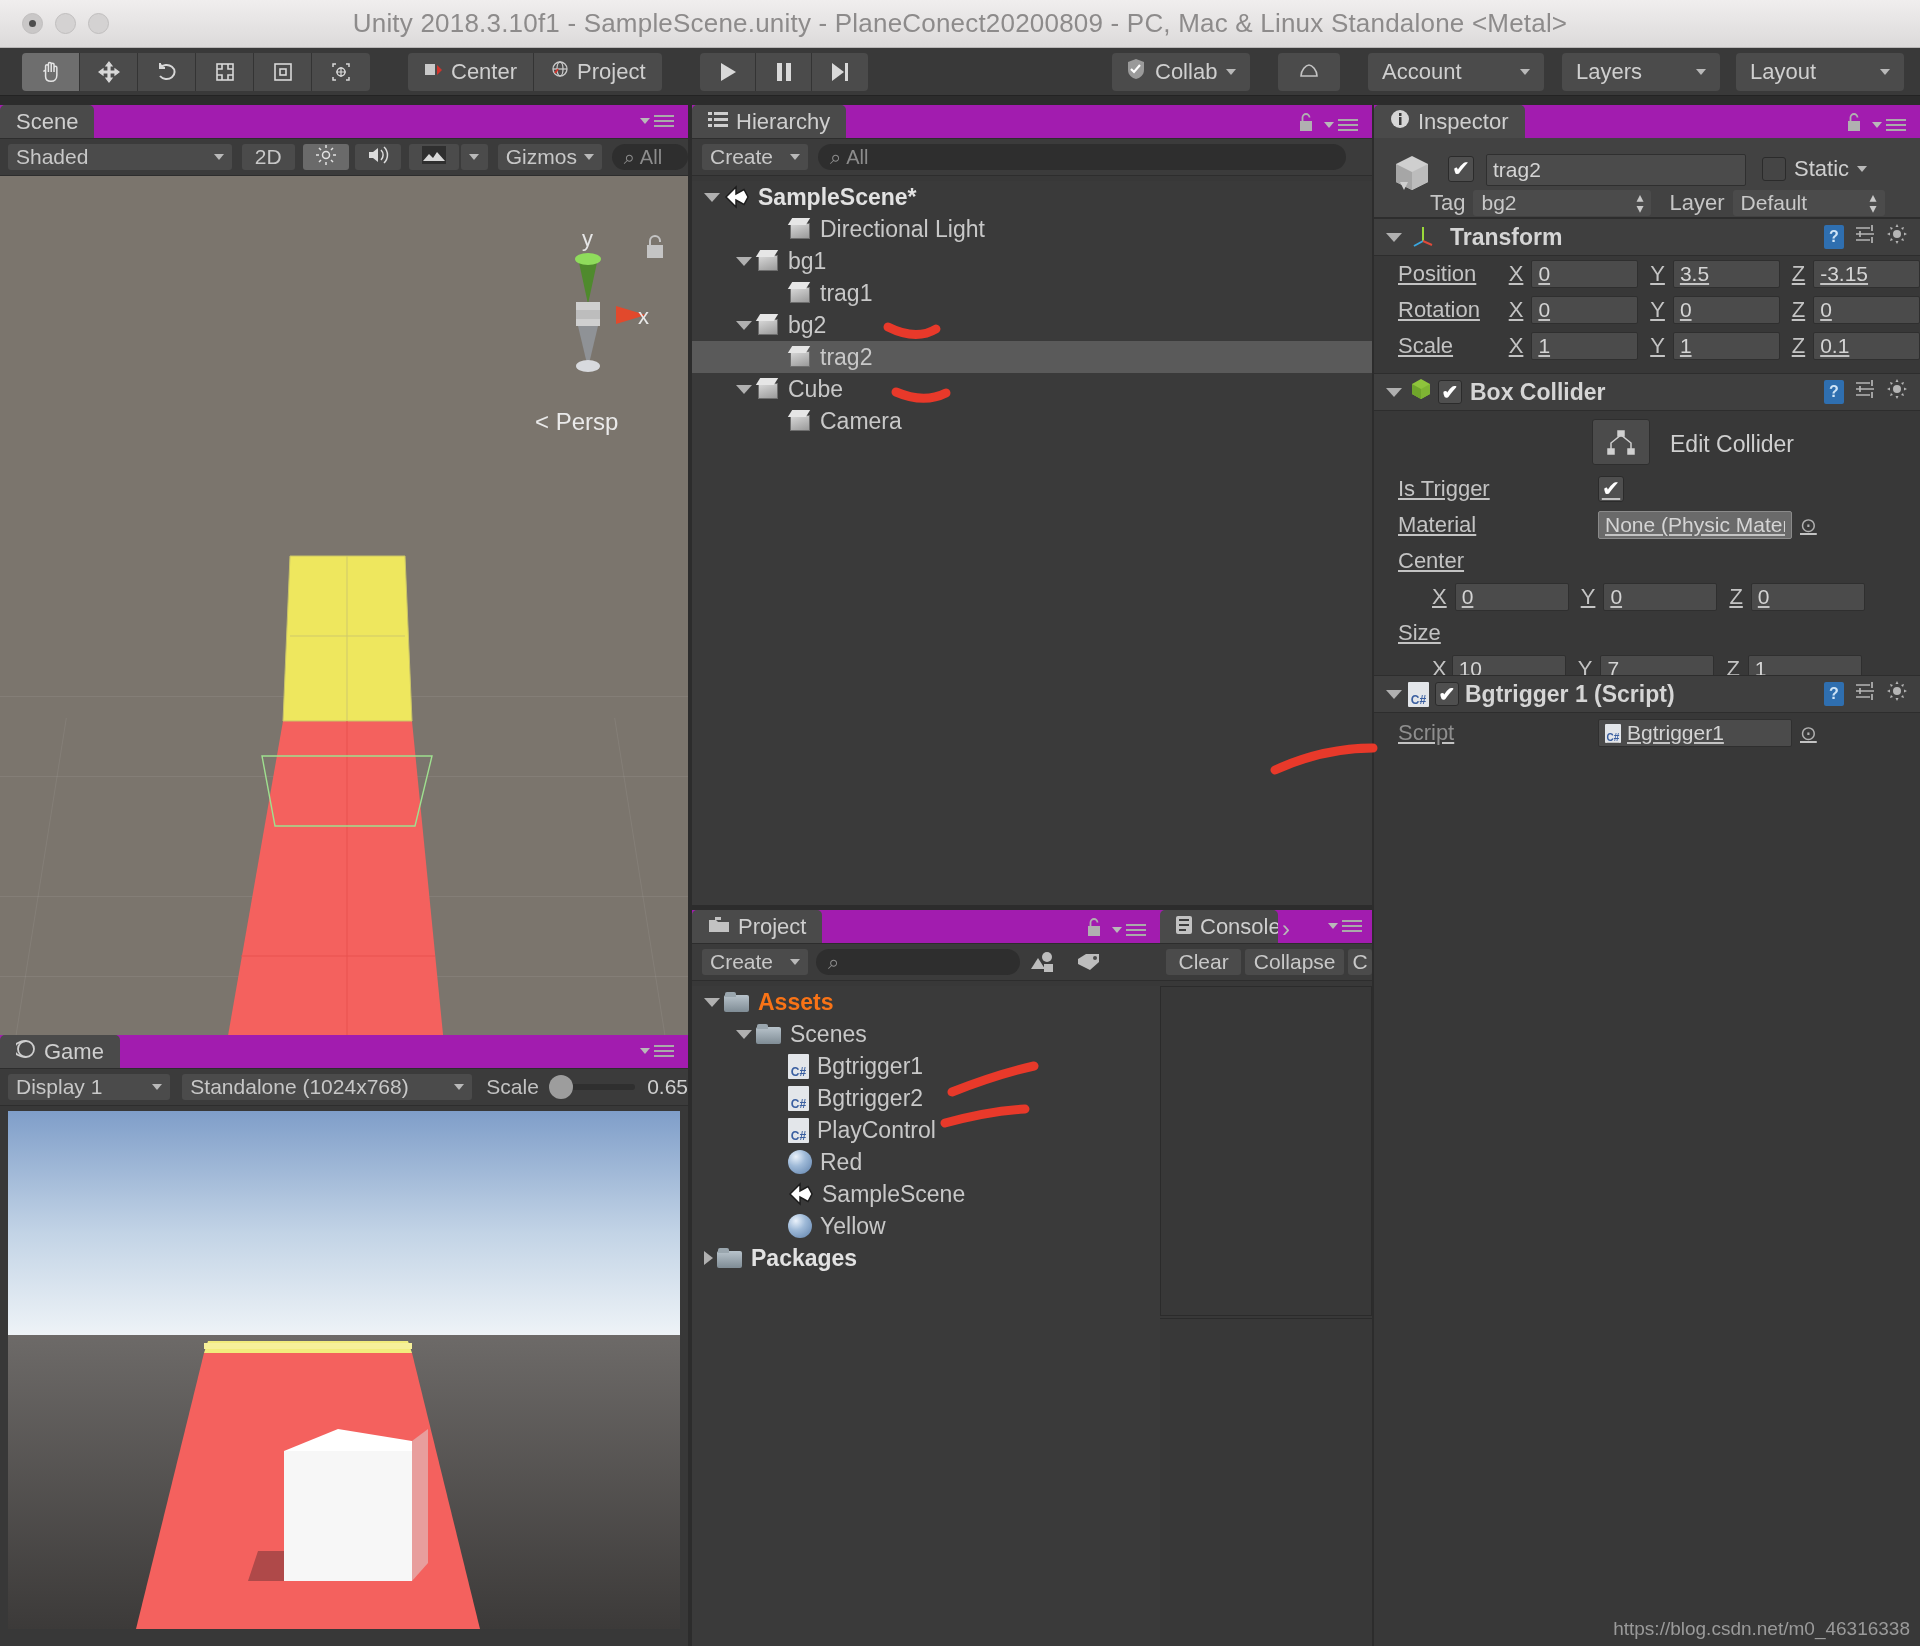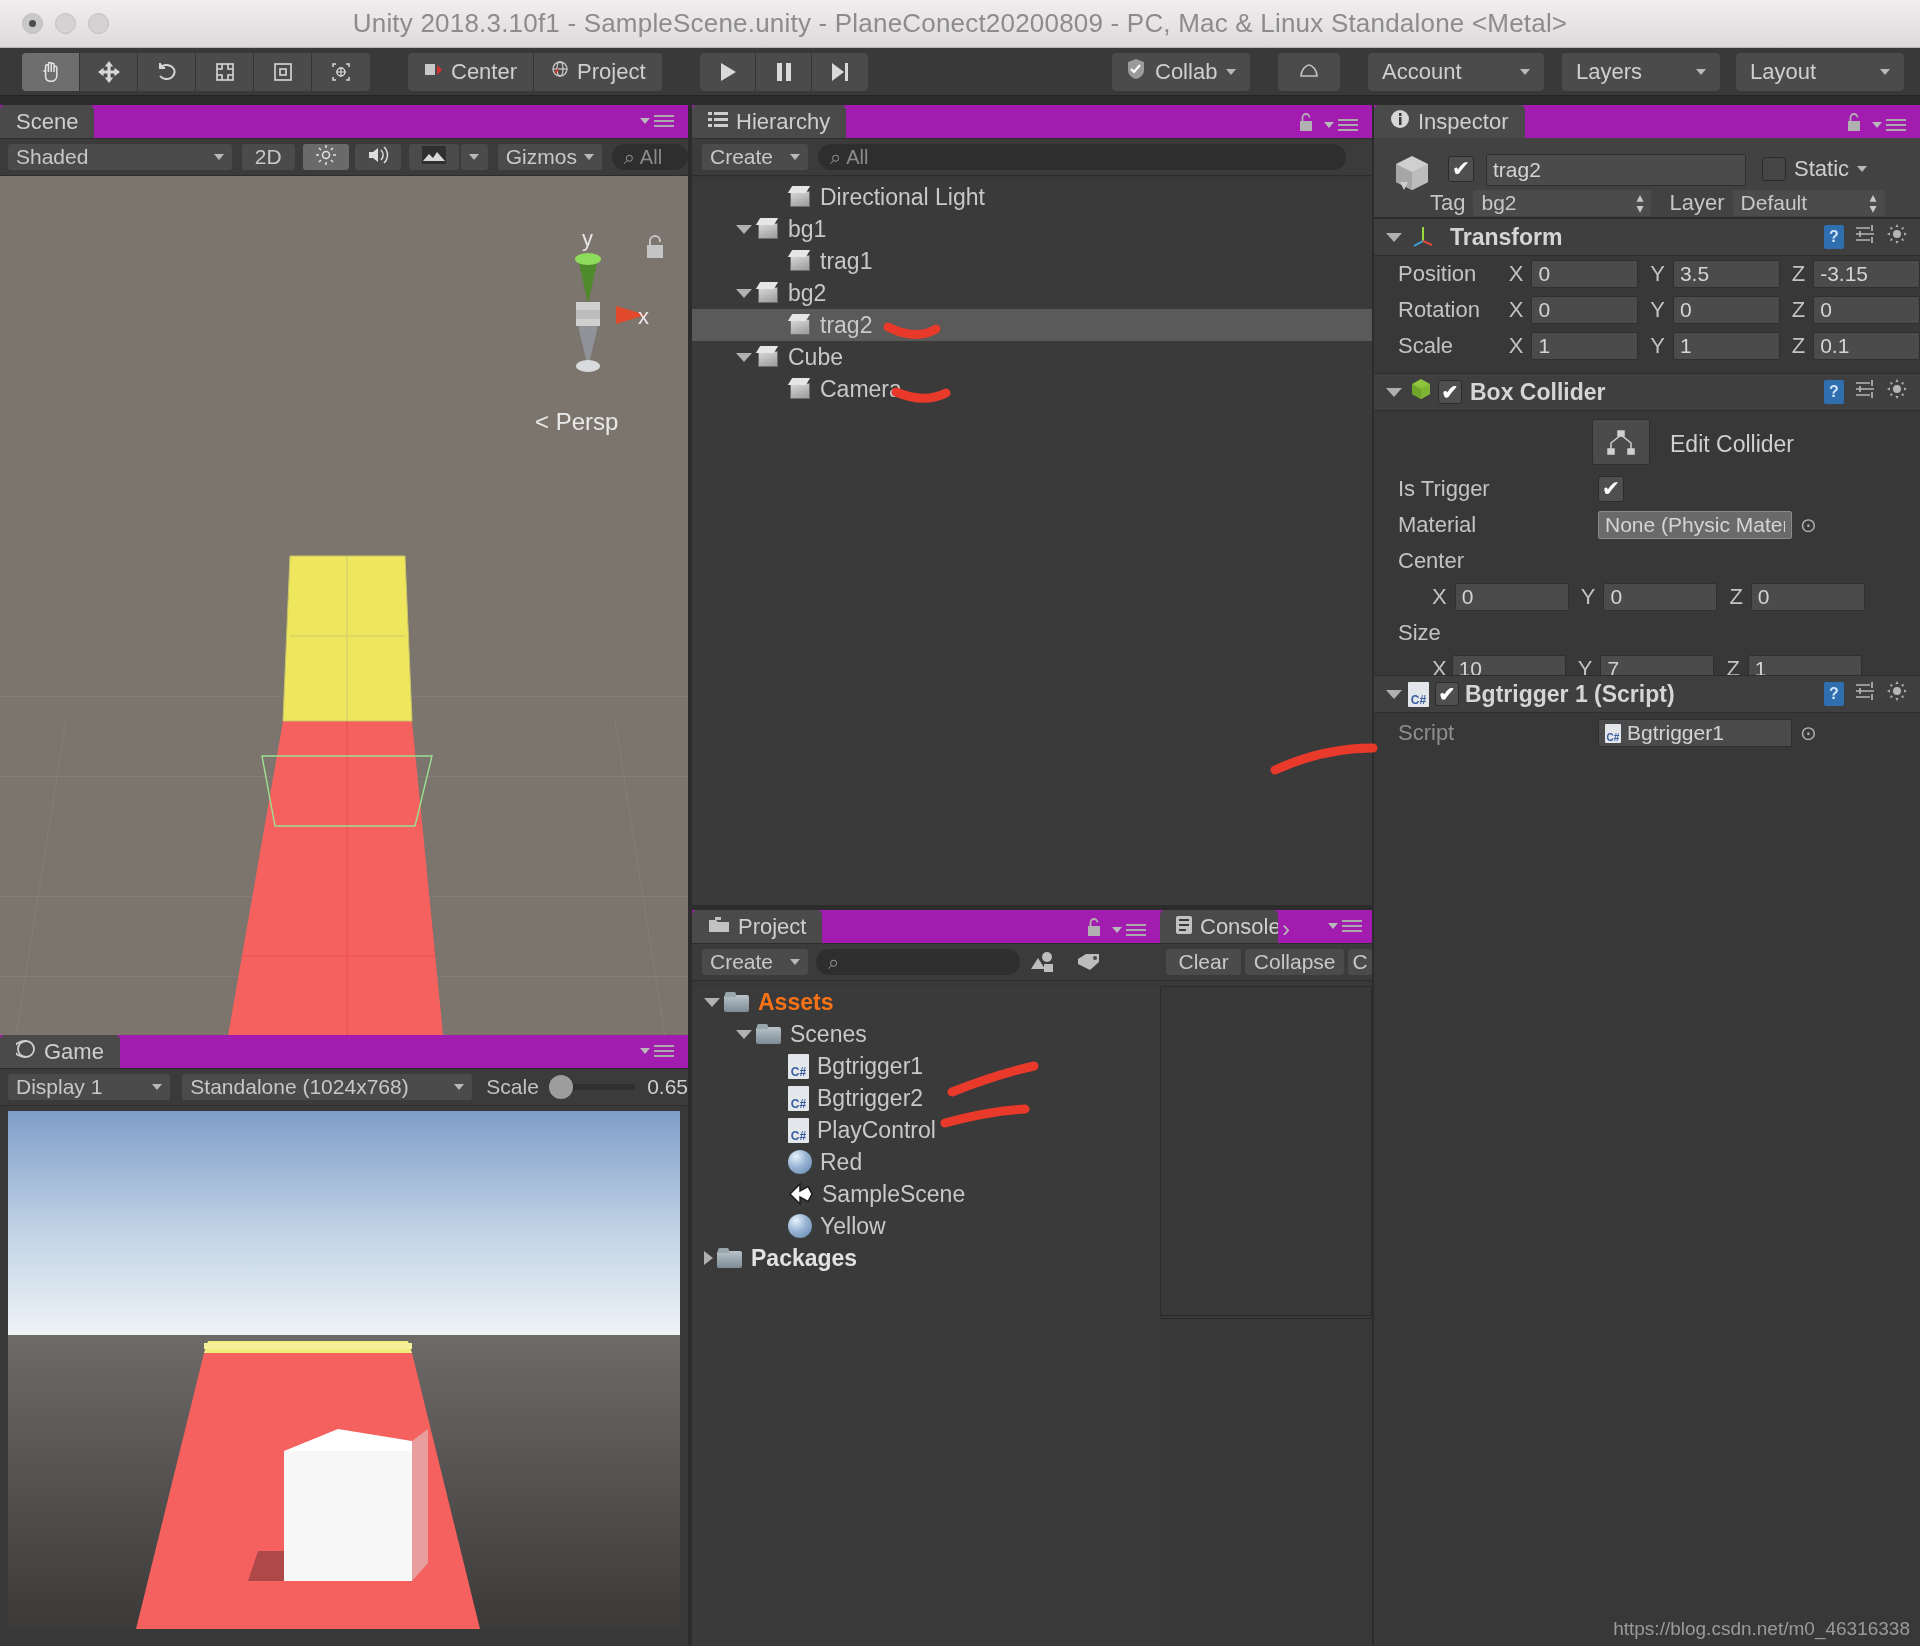--- a/index.html
+++ b/index.html
@@ -101,21 +101,21 @@
   .tri{ width:0;height:0;border-left:8px solid transparent;border-right:8px solid transparent;
         border-top:9px solid #b0b0b0; margin-right:4px;}
   .tri.closed{ border-top:none;border-left:9px solid #b0b0b0;border-top:7px solid transparent;border-bottom:7px solid transparent;border-right:none;}
   .cubeicon{ width:24px;height:22px;position:relative;flex:none; }
   .cubeicon::before{content:"";position:absolute;left:2px;top:5px;width:18px;height:14px;
     background:linear-gradient(160deg,#d8d8d8,#9a9a9a);border:1px solid #6d6d6d;}
   .cubeicon::after{content:"";position:absolute;left:2px;top:0px;width:18px;height:7px;
     background:#e6e6e6;transform:skewX(-32deg);}
   .unityicon{ width:26px;height:24px;flex:none;}
   
-  .insp-row{ display:flex;align-items:center;height:36px;font-size:22px;color:#c3c3c3;}
+  .insp-row{ display:flex;align-items:center;height:36px;font-size:22px;color:#c3c3c3;text-decoration:underline;}
   .ifield{
     background:#4b4b4b;border:1px solid #2f2f2f;border-radius:2px;height:28px;
     display:flex;align-items:center;padding:0 6px;color:#d4d4d4;font-size:21px;
   }
   .chk{
     width:26px;height:26px;background:#4f4f4f;border:1px solid #2b2b2b;border-radius:3px;
     display:flex;align-items:center;justify-content:center;color:#fff;font-size:22px;
   }
   .comp-header{ display:flex;align-items:center;height:38px;background:#3f3f3f;
     border-top:1px solid #2d2d2d;border-bottom:1px solid #2d2d2d;font-weight:bold;color:#d5d5d5;}
@@ -467,20 +467,28 @@
     <div class="mini-dd" style="width:106px;margin-left:10px;">
       <span>Create</span>
       <span class="caret"></span>
     </div>
     <div class="searchfield" style="width:528px;margin-left:10px;">
       <span>⌕</span>
       <span>All</span>
     </div>
   </div>
   <div id="hierarchy-list" style="position:absolute;left:0;top:76px;width:680px;height:724px;background:#3a3a3a;">
+      <div class="hrow">
+        <span style="display:inline-block;width:12px"></span>
+        <span class="tri"></span>
+        <span class="unityicon"><svg width="26" height="24" viewBox="0 0 26 24">
+            <polygon points="2,12 12,2 12,9 20,4.5 24,12 20,19.5 12,15 12,22" fill="#ffffff" stroke="#1c1c1c" stroke-width="1.5"></polygon>
+          </svg></span>
+        <span style="margin-left:8px;font-weight:bold;color:#e2e2e2;">SampleScene*</span>
+      </div>
       <div class="hrow">
         <span style="display:inline-block;width:76px"></span>
         <span style="display:inline-block;width:20px;"></span>
         <span class="cubeicon"></span>
         <span style="margin-left:8px;">Directional Light</span>
       </div>
       <div class="hrow">
         <span style="display:inline-block;width:44px"></span>
         <span class="tri"></span>
         <span class="cubeicon"></span>

